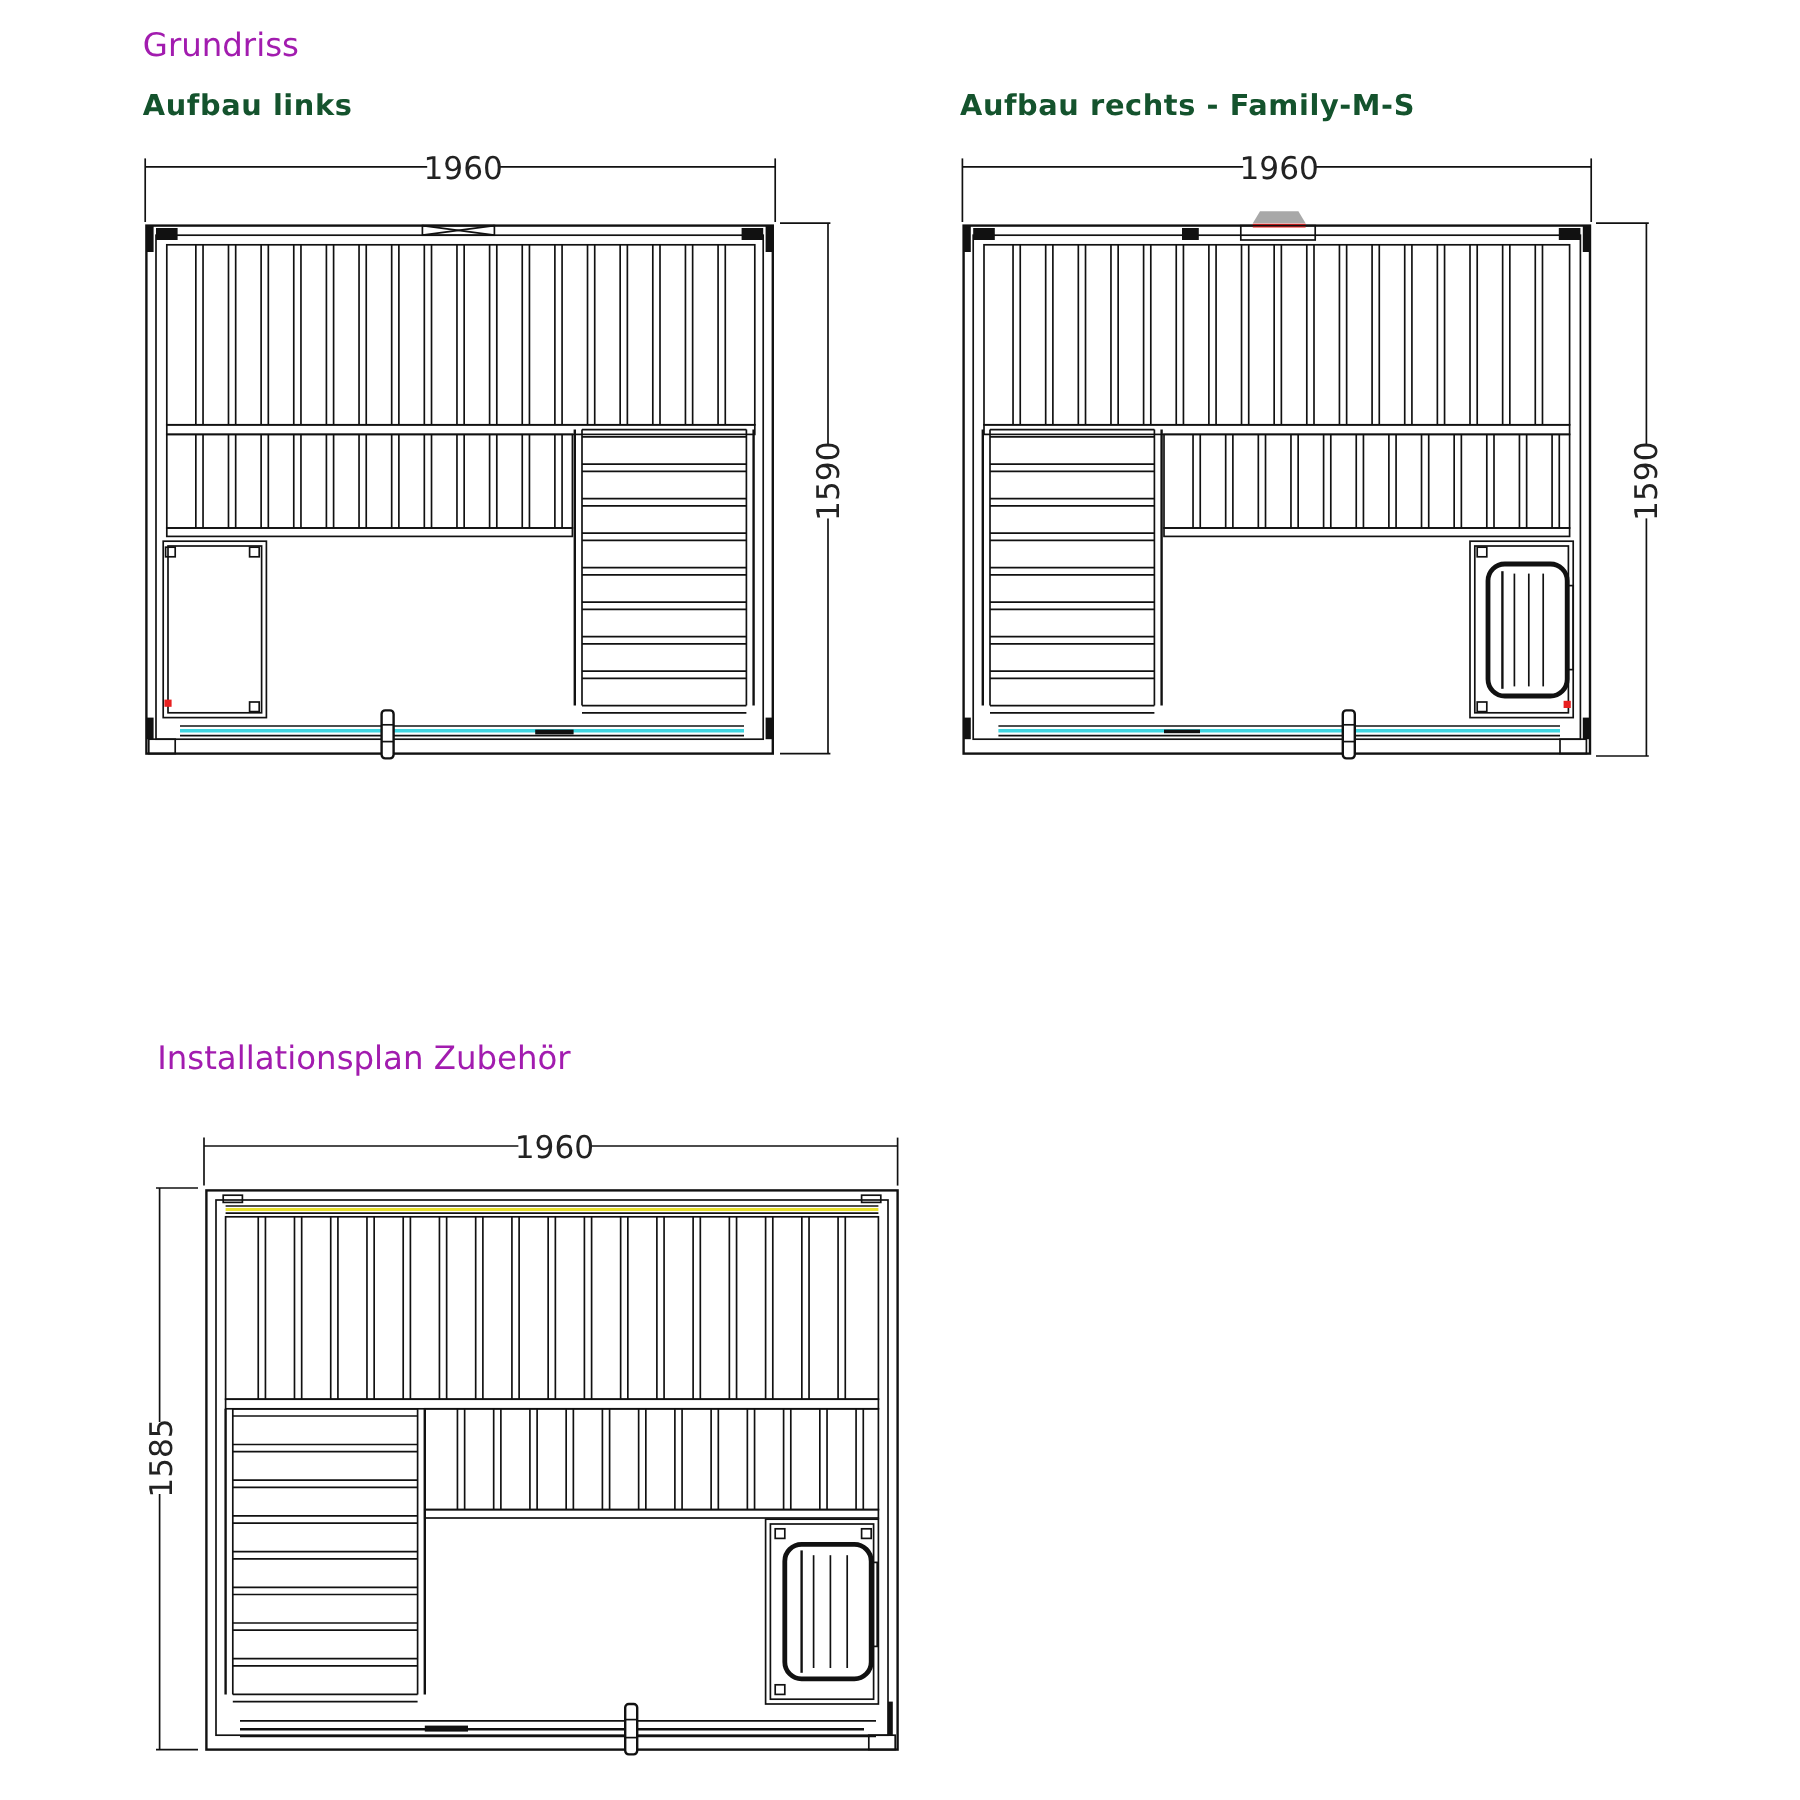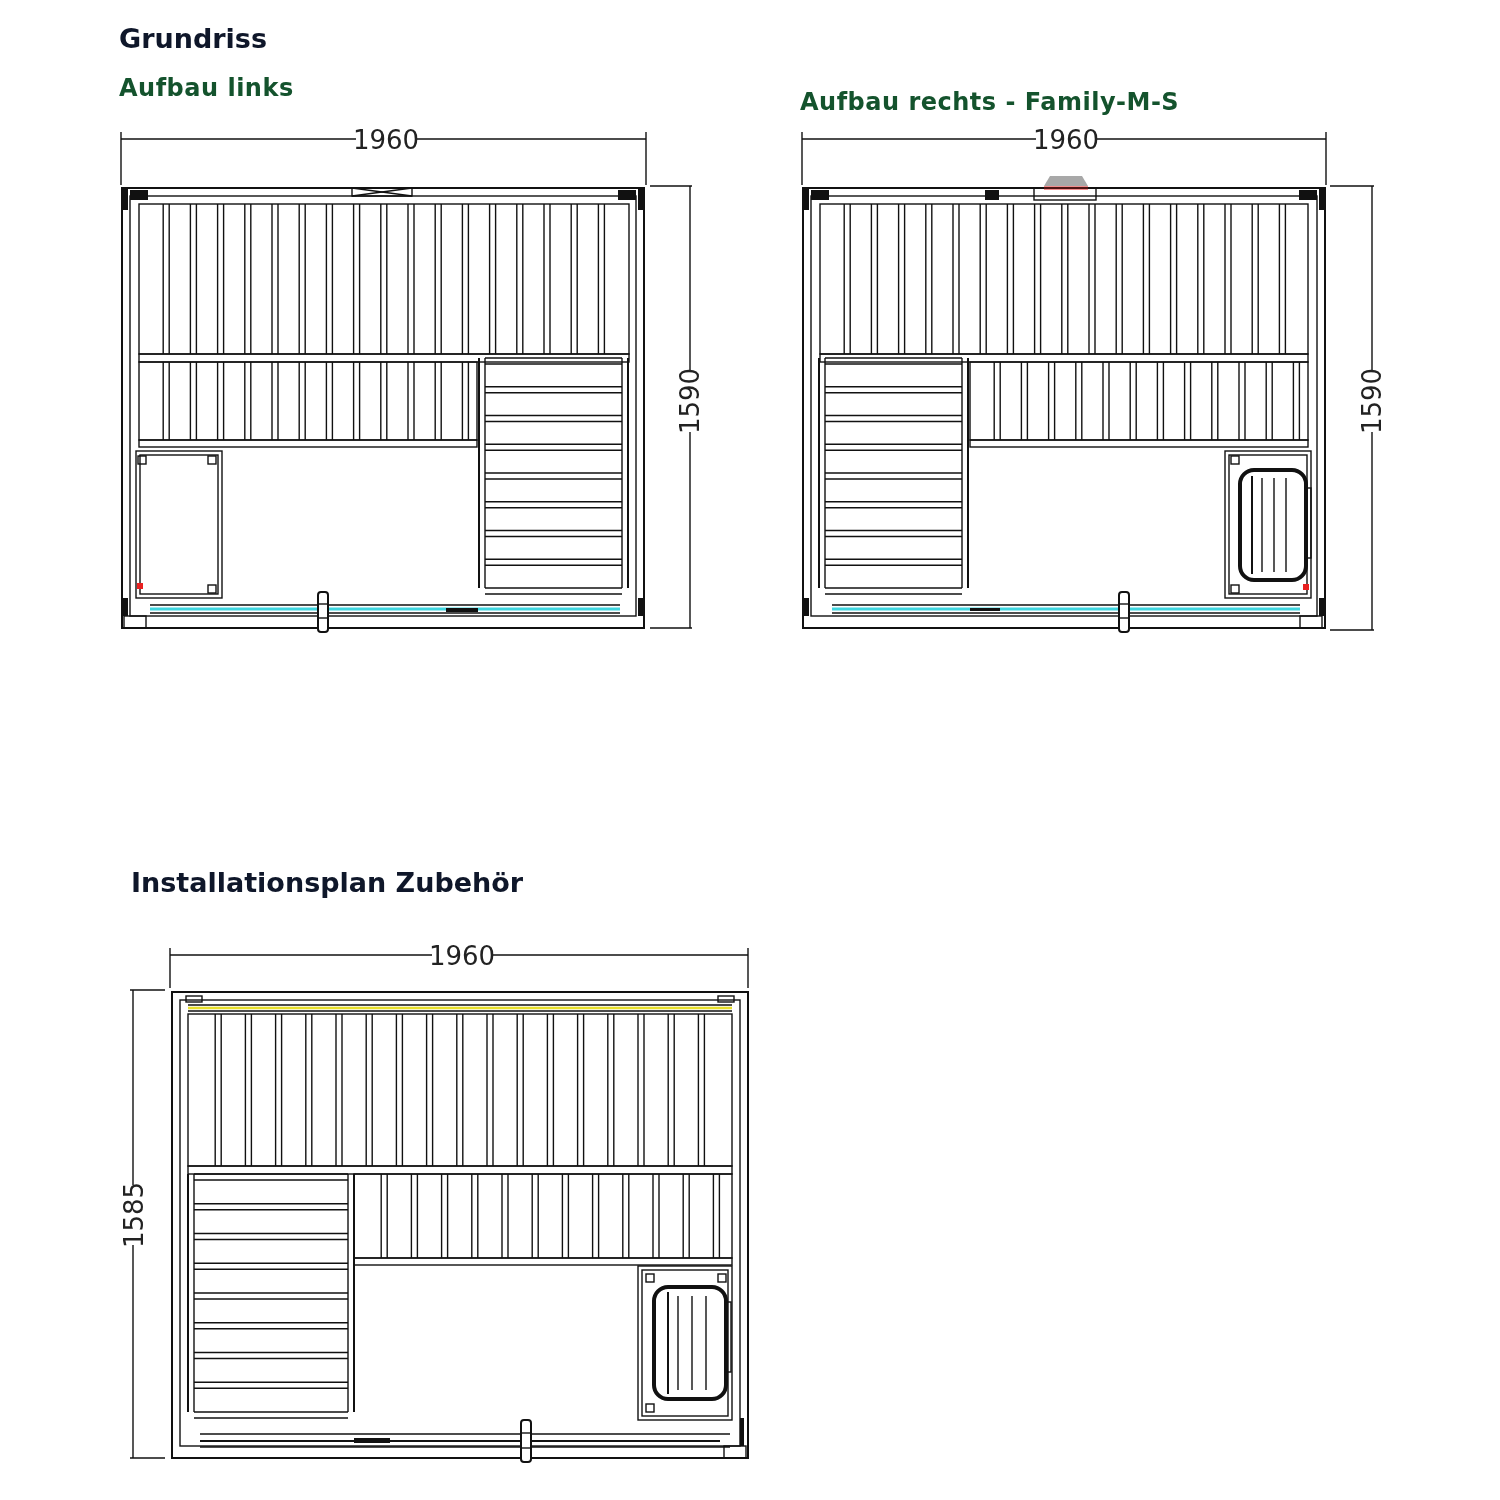--- a/index.html
+++ b/index.html
@@ -1,27 +1,27 @@
 <!DOCTYPE html>
 <html><head>
 <meta charset="utf-8">
 <style>
   html,body{margin:0;padding:0;background:#ffffff;}
   body{width:1500px;height:1500px;position:relative;overflow:hidden;font-family:"DejaVu Sans",sans-serif;}
-  .title{position:absolute;color:#0f172a;font-family:"DejaVu Sans",sans-serif;font-size:27px;letter-spacing:0px;font-weight:bold;}
+  .title{position:absolute;color:#a21caf;font-family:"DejaVu Sans",sans-serif;font-size:27px;letter-spacing:0px;}
   .subtitle{position:absolute;color:#14532d;font-family:"DejaVu Sans",sans-serif;font-weight:bold;font-size:24px;letter-spacing:0.5px;}
   svg{position:absolute;left:0;top:0;}
   .dimtxt{font-family:"DejaVu Sans",sans-serif;font-size:26px;fill:#222;}
 </style>
 </head>
 <body>
 
 <div class="title" style="left:119px;top:23px;">Grundriss</div>
 <div class="subtitle" style="left:119px;top:74px;">Aufbau links</div>
-<div class="subtitle" style="left:800px;top:88px;">Aufbau rechts - Family-M-S</div>
+<div class="subtitle" style="left:800px;top:74px;">Aufbau rechts - Family-M-S</div>
 <div class="title" style="left:131px;top:867px;">Installationsplan Zubehör</div>
 
 <svg width="1500" height="1500" viewBox="0 0 1500 1500" xmlns="http://www.w3.org/2000/svg">
   <defs>
     <style>
       .ln{stroke:#111;stroke-width:2;fill:none;}
       .ln1{stroke:#111;stroke-width:1.4;fill:none;}
       .blk{fill:#111;}
     </style>
   </defs>

